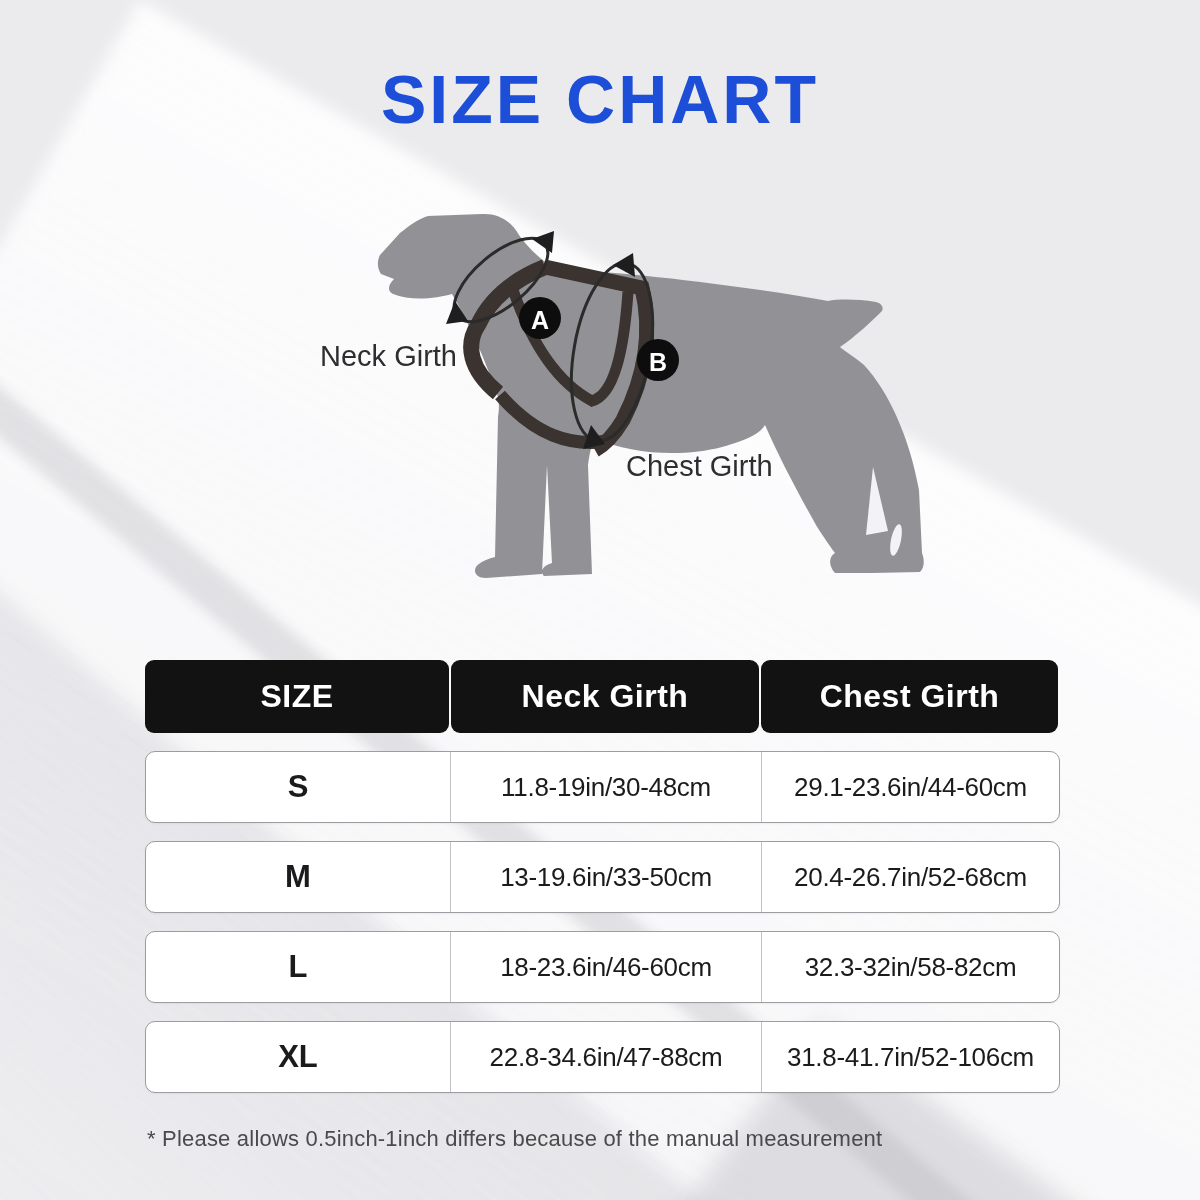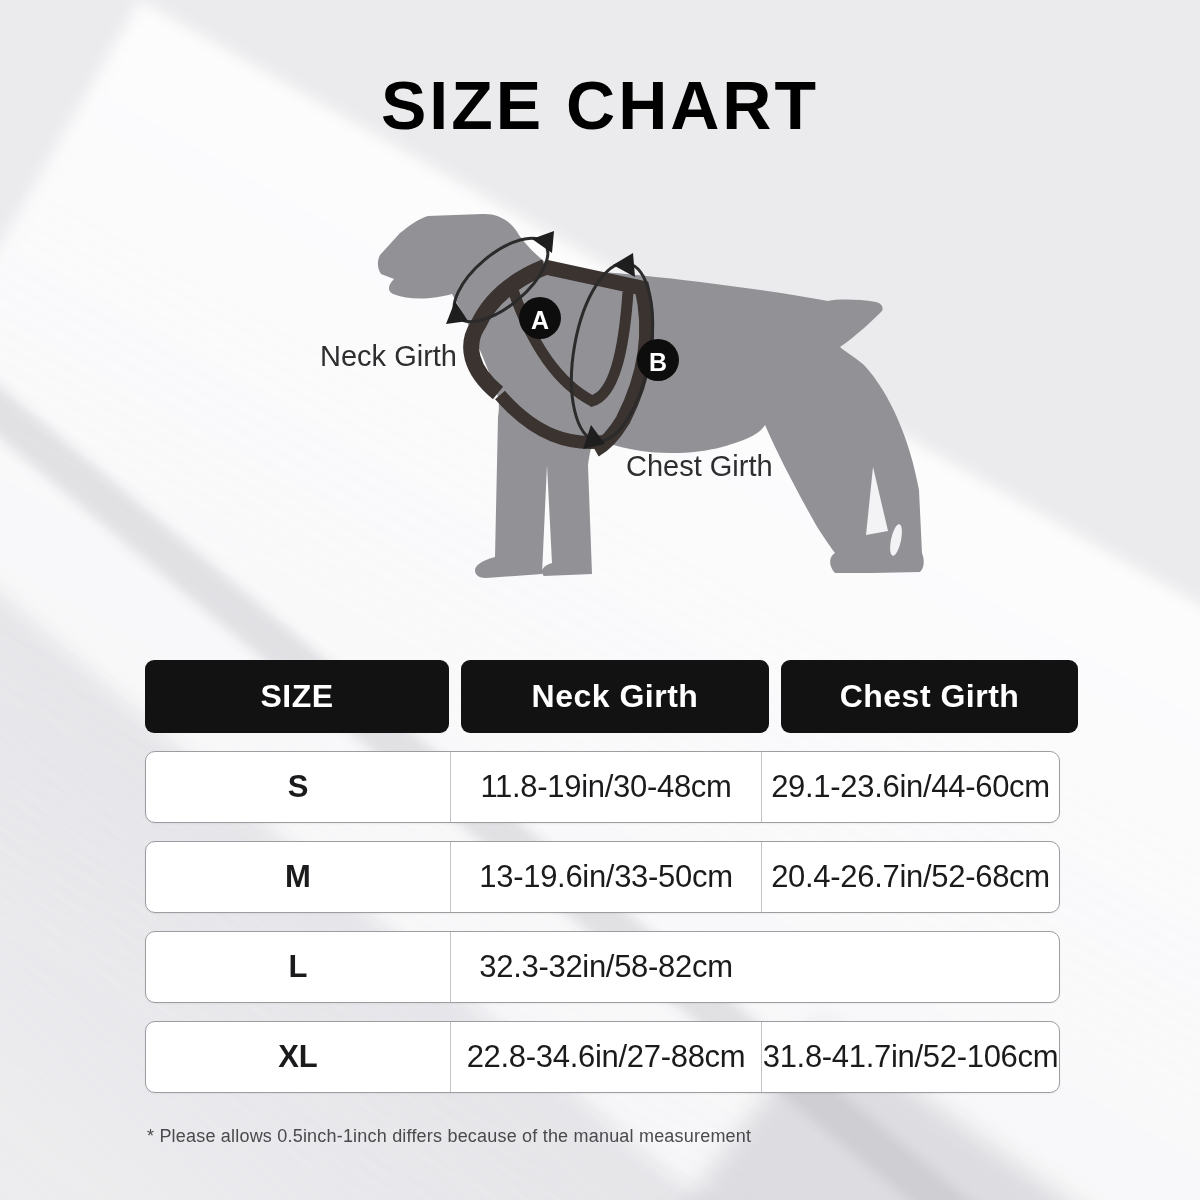--- a/index.html
+++ b/index.html
@@ -11,44 +11,44 @@
     background:linear-gradient(to bottom,rgba(253,253,254,.95),rgba(249,249,251,.7) 55%,rgba(249,249,251,.5));
     transform:rotate(29.7deg);transform-origin:0 0;filter:blur(7px);}
   .band-light{position:absolute;left:-60px;top:336px;width:1750px;height:40px;
     background:rgba(186,186,193,.38);transform:rotate(40deg);transform-origin:0 0;filter:blur(6px);}
   .wedge-bl{position:absolute;left:-40px;top:558px;width:1500px;height:1200px;
     background:linear-gradient(to bottom,rgba(188,188,196,.30),rgba(188,188,196,.10) 45%,rgba(188,188,196,0));
     transform:rotate(41deg);transform-origin:0 0;filter:blur(10px);}
   .wedge-br{position:absolute;left:820px;top:1020px;width:900px;height:600px;
     background:rgba(173,173,181,.35);transform:rotate(36deg);transform-origin:0 0;filter:blur(12px);}
 
-  .title{position:absolute;left:0;right:0;top:56px;margin:10px;text-align:center;
-    font-size:68px;font-weight:800;letter-spacing:3px;color:#000000;}
+  .title{position:absolute;left:0;right:0;top:56px;margin:4px;text-align:center;
+    font-size:68px;font-weight:800;letter-spacing:3px;color:#1d4ed8;}
 
   .diagram{position:absolute;left:330px;top:195px;width:660px;height:405px;}
   .diagram svg{position:absolute;left:0;top:0;}
   .girth-label{position:absolute;font-size:29px;color:#2e2e30;white-space:nowrap;}
   .neck-pos{left:320px;top:340px;}
   .chest-pos{left:626px;top:450px;}
 
   .size-table{position:absolute;left:145px;top:660px;width:915px;}
-  .thead{display:grid;grid-template-columns:304px 308px 297px;column-gap:12px;}
+  .thead{display:grid;grid-template-columns:304px 308px 297px;column-gap:2px;}
   .th{background:#121212;color:#fff;height:73px;border-radius:9px;
     display:flex;align-items:center;justify-content:center;
     font-size:32px;font-weight:700;letter-spacing:.5px;}
   .trow{display:grid;grid-template-columns:304px 311px 298px;height:72px;background:#fff;
     border:1px solid #9d9da1;border-radius:10px;margin-top:18px;box-sizing:border-box;
     box-shadow:0 1px 2px rgba(0,0,0,.05);}
   .trow:first-of-type{margin-top:24px;}
   .td{display:flex;align-items:center;justify-content:center;
-    font-size:31px;color:#1b1b1d;letter-spacing:-0.3px;}
+    font-size:26px;color:#1b1b1d;letter-spacing:-0.3px;}
   .td + .td{border-left:1px solid #c3c3c7;}
   .td.size{font-size:31px;font-weight:700;letter-spacing:0;}
 
-  .footnote{position:absolute;left:147px;top:1126px;font-size:18px;color:#4a4a4c;letter-spacing:.2px;}
+  .footnote{position:absolute;left:147px;top:1126px;font-size:22px;color:#4a4a4c;letter-spacing:.2px;}
 </style>
 </head>
 <body>
 
 <div class="page">
 
   <div class="wedge-white"></div>
   <div class="band-light"></div>
   <div class="wedge-bl"></div>
   <div class="wedge-br"></div>
@@ -114,23 +114,24 @@
       <div class="td">11.8-19in/30-48cm</div>
       <div class="td">29.1-23.6in/44-60cm</div>
     </div>
     <div class="trow">
       <div class="td size">M</div>
       <div class="td">13-19.6in/33-50cm</div>
       <div class="td">20.4-26.7in/52-68cm</div>
     </div>
     <div class="trow">
       <div class="td size">L</div>
+      <div class="td">18-23.6in/46-60cm</div>
       <div class="td">32.3-32in/58-82cm</div>
     </div>
     <div class="trow">
       <div class="td size">XL</div>
-      <div class="td">22.8-34.6in/27-88cm</div>
+      <div class="td">22.8-34.6in/47-88cm</div>
       <div class="td">31.8-41.7in/52-106cm</div>
     </div>
   </div>
 
   <div class="footnote">* Please allows 0.5inch-1inch differs because of the  manual measurement</div>
 </div>
 
 </body></html>

